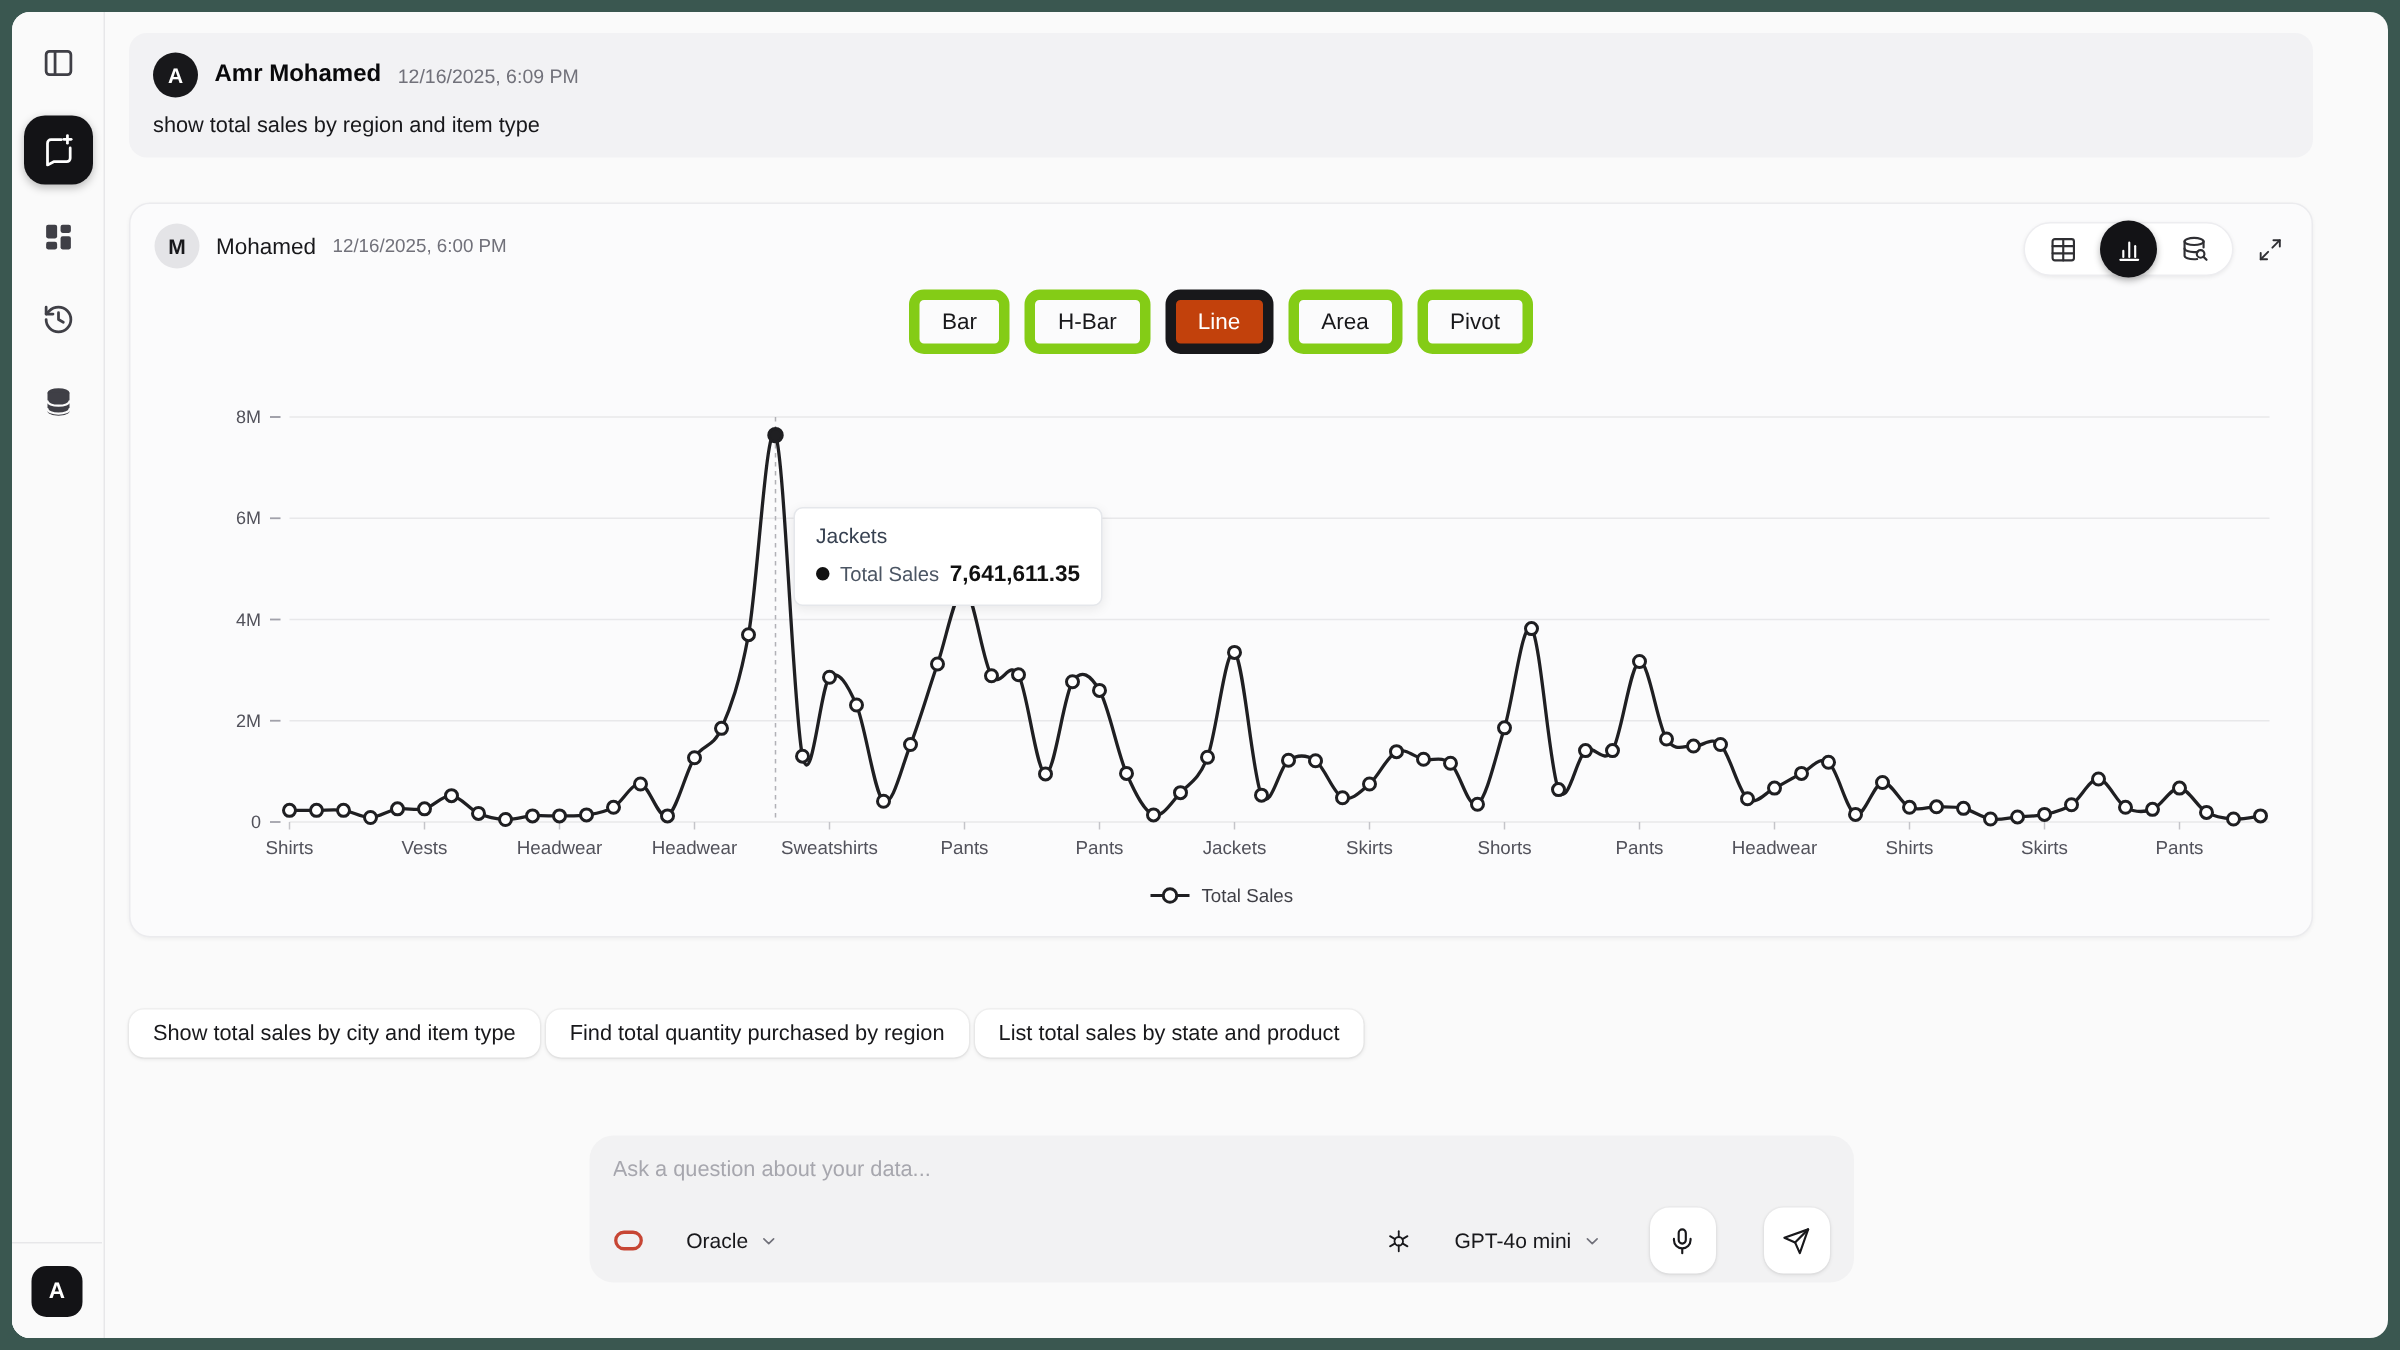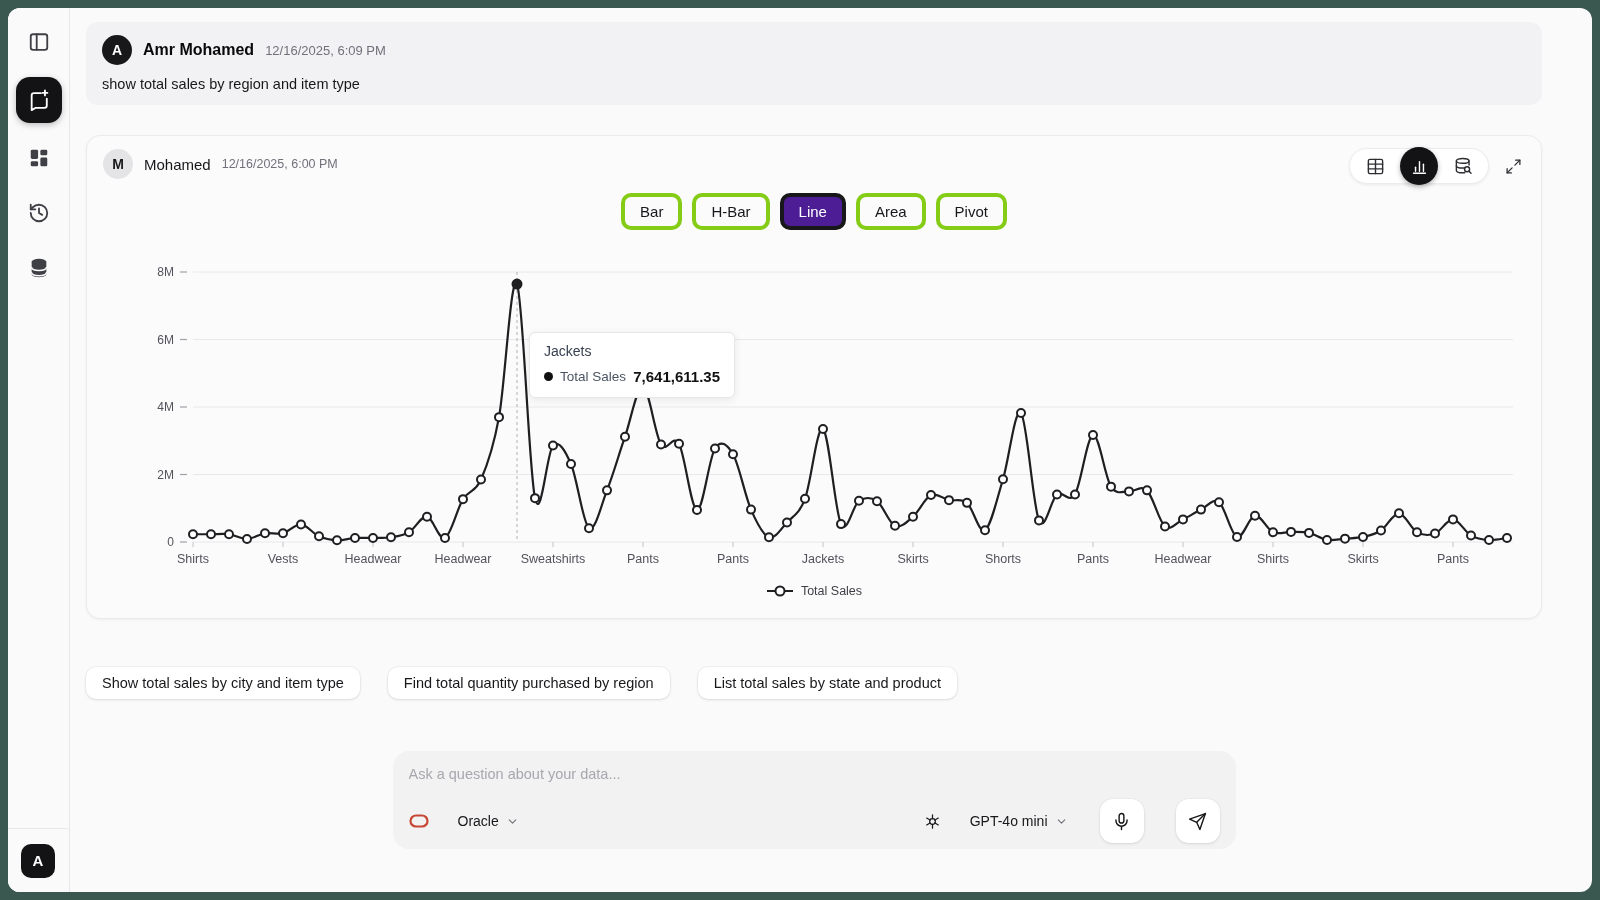--- a/index.html
+++ b/index.html
@@ -53,38 +53,38 @@
   .tool-btn { border:none; background:transparent; width:24px; height:24px;
     display:grid; place-items:center; cursor:pointer; }
   .tool-btn svg { width:19px; height:19px; stroke:#2f2f33; fill:none; stroke-width:1.8;
     stroke-linecap:round; stroke-linejoin:round; }
   .tool-btn.active { width:38px; height:38px; background:#131316; border-radius:50%;
     box-shadow:0 2px 5px rgba(0,0,0,.3); }
   .tool-btn.active svg { stroke:#fff; }
 
   .chart-tabs { margin-top:14px; display:flex; justify-content:center; gap:10px; }
   .chart-tab { font-family:"Liberation Sans", sans-serif; font-size:15px; color:#18181b;
-    background:#fbfbfc; border:4px solid #84cc16; border-radius:10px; padding:6px 15px;
+    background:#fbfbfc; border:7px solid #84cc16; border-radius:10px; padding:6px 15px;
     cursor:pointer; }
-  .chart-tab.active { background:#4c1d95; border-color:#18181b; color:#fff; }
+  .chart-tab.active { background:#c2410c; border-color:#18181b; color:#fff; }
 
   .chart-wrap { position:relative; margin-top:24px; width:1424px; height:320px; }
 
   .tooltip { position:absolute; width:206px; background:#ffffff; border:1px solid #e5e7eb;
     border-radius:6px; padding:10px 14px 12px; box-shadow:0 2px 8px rgba(0,0,0,.08); }
   .tooltip-title { font-size:14px; color:#374151; }
   .tooltip-row { margin-top:9px; display:flex; align-items:center; }
   .tooltip-dot { width:9px; height:9px; border-radius:50%; background:#111; margin-right:7px; }
   .tooltip-series { font-size:13.5px; color:#4b5563; }
   .tooltip-value { margin-left:auto; font-size:15px; font-weight:bold; color:#111; }
 
   .legend { display:flex; justify-content:center; align-items:center; gap:7px; margin-top:10px; }
   .legend-label { font-size:12.5px; color:#3f3f46; }
 
-  .suggestions { margin-top:48px; display:flex; gap:28px; }
+  .suggestions { margin-top:48px; display:flex; gap:4px; }
   .chip { background:#fff; border:none; border-radius:10px; padding:8px 16px;
     font-family:"Liberation Sans", sans-serif; font-size:14.5px; color:#18181b; cursor:pointer;
     box-shadow:0 1px 3px rgba(0,0,0,.10), 0 0 0 1px rgba(0,0,0,.03); }
 
   .composer { width:843px; margin:52px auto 0; background:#f2f2f3; border-radius:16px;
     padding:14px 16px 12px; height:98px; }
   .composer input { width:100%; border:none; background:transparent; outline:none;
     font-family:"Liberation Sans", sans-serif; font-size:14.5px; color:#18181b; }
   .composer input::placeholder { color:#a7a7ae; }
   .composer-row { margin-top:16px; display:flex; align-items:center; }

